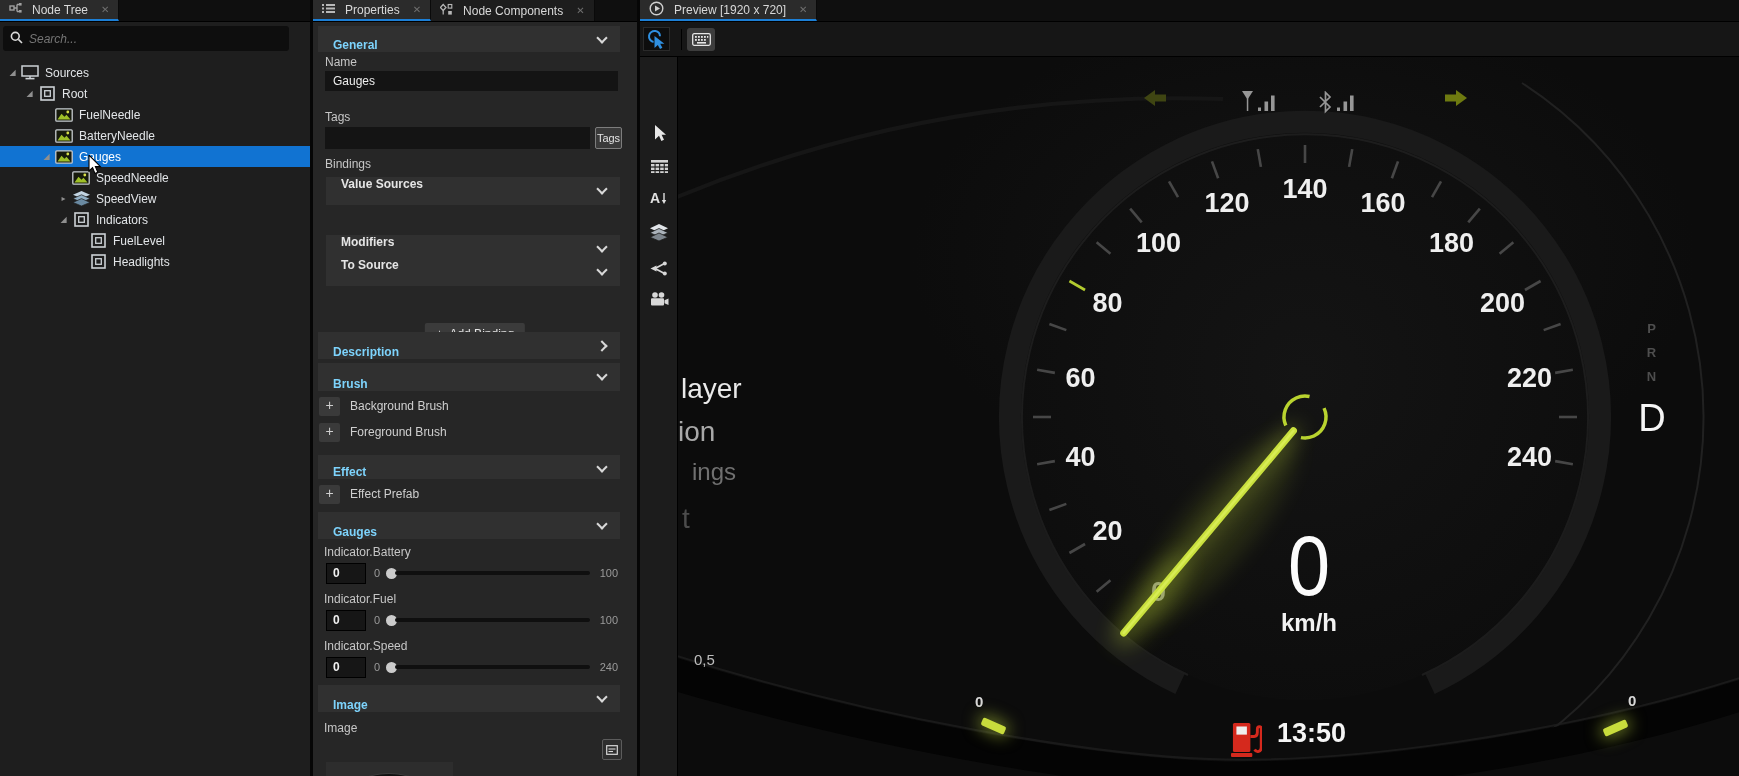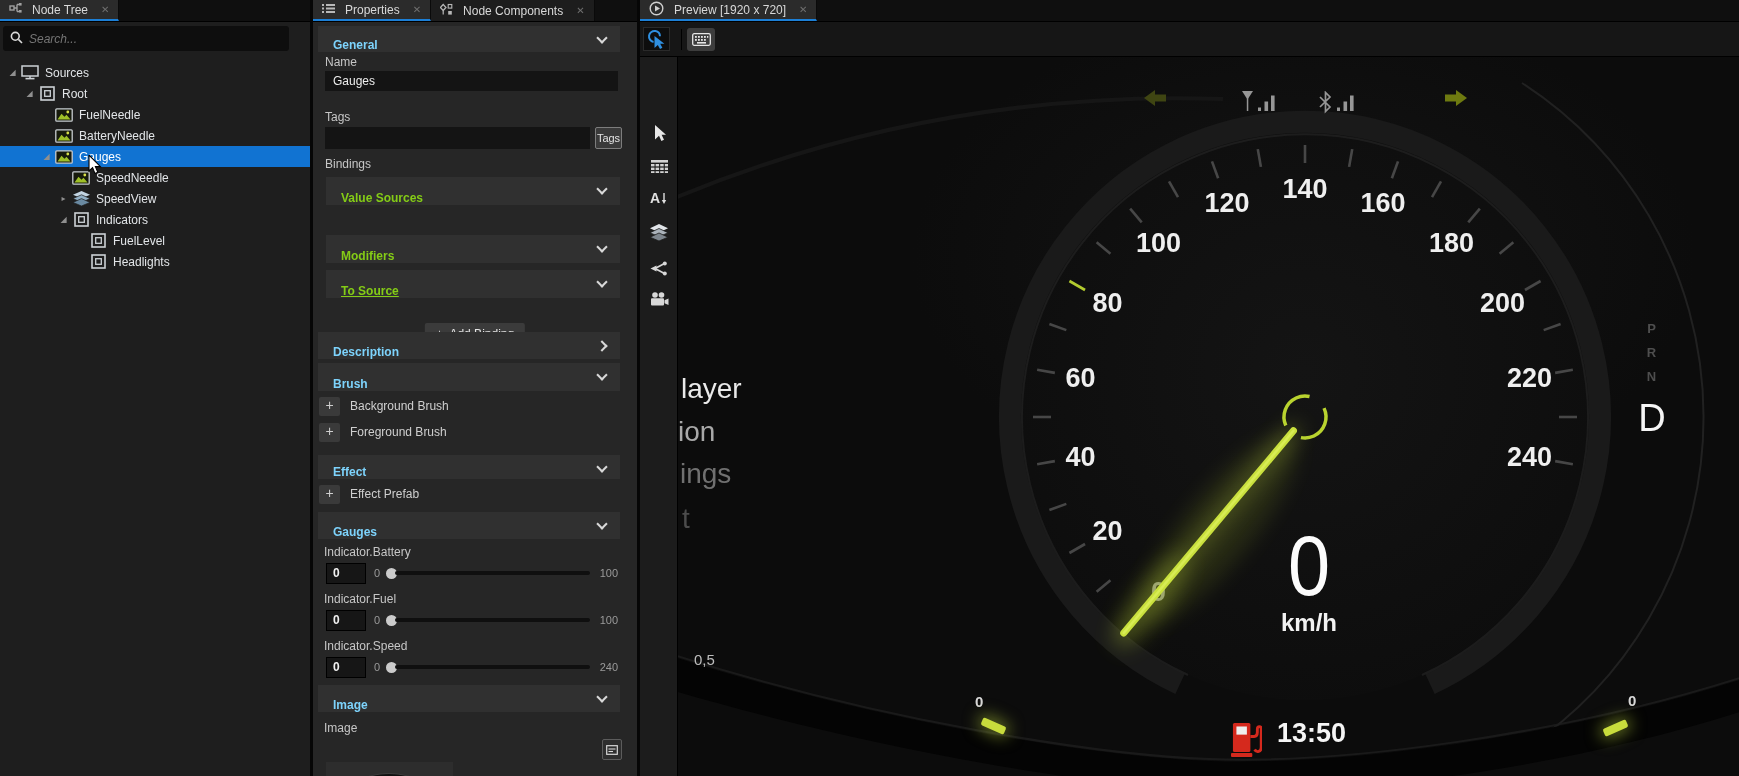--- a/index.html
+++ b/index.html
@@ -20,21 +20,21 @@
 .trow{height:21px;display:flex;align-items:center;font-size:12px;color:#e2e5e8;cursor:default}
 .trow.sel{background:#1173d2;color:#fff}
 .exp{width:13px;font-size:8px;color:#8f8f8f;text-align:center;flex:none;font-family:"DejaVu Sans",sans-serif}
 .ticon{width:22px;display:flex;justify-content:center;align-items:center;flex:none}
 .tlabel{margin-left:4px;white-space:nowrap}
 #cursor{position:absolute;left:88px;top:155px;z-index:9}
 
 .panel-props{width:324px;background:#262626;position:relative;font-size:12px}
 .pcontent{position:absolute;top:22px;left:0;right:0;bottom:0}
 .sect{position:absolute;left:5px;width:302px;background:#303030;display:flex;align-items:flex-end;padding-left:15px;font-weight:bold;color:#7dd3fc}
-.sub{position:absolute;left:13px;width:294px;height:28px;background:#303030;display:flex;align-items:flex-end;padding-left:15px;font-weight:bold;color:#84cc16}
+.sub{position:absolute;left:13px;width:294px;height:28px;background:#303030;display:flex;align-items:flex-start;padding-left:15px;font-weight:bold;color:#e5e5e5}
 .chev{width:8px;height:8px;border-right:2px solid #d9d9d9;border-bottom:2px solid #d9d9d9;position:absolute;right:14px}
 .chev.down{transform:rotate(45deg);top:8px}
 .chev.right{transform:rotate(-45deg);top:10px}
 .plabel{position:absolute;color:#c6c6c6}
 .pinput{position:absolute;background:#141414;border:none;outline:none;color:#ededed;font-size:12px;padding:0 8px;font-family:"Liberation Sans",sans-serif}
 .tagsbtn{position:absolute;left:282px;top:127px;width:27px;height:22px;background:#3a3a3a;border:1px solid #7d7d7d;border-radius:2px;color:#e3e3e3;font-size:11px;display:flex;align-items:center;justify-content:center}
 #addbind{position:absolute;top:301px;left:50%;transform:translateX(-50%);height:21px;background:#3b3b3b;border-radius:2px;display:inline-flex;align-items:center;gap:6px;padding:0 11px;color:#e6e6e6}
 #addbind .pl{font-size:13px;color:#cfcfcf}
 .plus{position:absolute;left:6px;width:21px;height:19px;background:#3a3a3a;border-radius:2px;color:#cfcfcf;font-size:14px;line-height:17px;text-align:center}
 .prow-label{position:absolute;left:37px;color:#cfcfcf}
@@ -55,21 +55,21 @@
 #tool-sep{left:41px;top:7px;width:1px;height:21px;background:#000;position:absolute}
 #tool-keyboard{left:47px;top:6px;width:28px;height:23px;background:#3d3d3d;border-radius:3px}
 .strip{position:absolute;left:0;top:57px;bottom:0;width:38px;background:#1c1c1c;border-right:1px solid #000}
 .stripbtn{position:absolute;left:0;width:38px;height:28px;display:flex;align-items:center;justify-content:center}
 .canvas{position:absolute;left:38px;top:57px;width:1061px;height:719px;overflow:hidden;
  background:radial-gradient(ellipse 560px 360px at 59% 28%,#141414,rgba(0,0,0,0) 70%),#0c0c0c}
 .dial{position:absolute;left:0;top:0}
 .cl{position:absolute;white-space:nowrap}
 .frag0{left:3px;top:316px;font-size:28px;color:#eaeaea}
 .frag1{left:0px;top:359px;font-size:28px;color:#a8a8a8}
-.frag2{left:2px;top:401px;font-size:28px;color:#707070}
+.frag2{left:14px;top:401px;font-size:24px;color:#707070}
 .frag3{left:4px;top:446px;font-size:28px;color:#4c4c4c}
 .bigspeed{left:583px;top:459px;width:96px;text-align:center;font-size:86px;color:#fcfcfc;transform:scaleX(.88)}
 .unit{left:591px;top:552px;width:80px;text-align:center;font-size:24px;font-weight:bold;color:#f2f2f2}
 .gearopt{left:957px;width:34px;text-align:center;font-size:13px;font-weight:bold;color:#4e4e4e;letter-spacing:1px}
 .gearD{left:955px;top:340px;width:38px;text-align:center;font-size:38px;color:#f5f5f5}
 .scale05{left:16px;top:594px;font-size:15px;font-weight:normal;color:#bdbdbd}
 .mini0{font-size:15px;font-weight:bold;color:#d8d8d8}
 .limetick{position:absolute;width:25px;height:8px;background:#c8dc3c;border-radius:2px;
  box-shadow:0 0 16px 3px rgba(190,215,60,.55)}
 .time{left:599px;top:661px;font-size:27px;font-weight:bold;color:#f5f5f5}
@@ -267,21 +267,21 @@
       <div class="plabel" style="left:12px;top:135px">Bindings</div>
       <div id="binding-groups">
           <div class="sub" style="top: 155px;">
             <span>Value Sources</span>
             <span class="chev down"></span>
           </div>
           <div class="sub" style="top: 196px; margin-top: 17px;">
             <span>Modifiers</span>
             <span class="chev down"></span>
           </div>
-          <div class="sub" style="top: 248px; text-decoration: underline;">
+          <div class="sub" style="top: 236px;">
             <span>To Source</span>
             <span class="chev down"></span>
           </div>
         </div>
       <div id="addbind">
         <span class="pl">+</span>
         <span>Add Binding</span>
       </div>
       <div class="sect" style="top:310px;height:27px">
         <span>Description</span>

